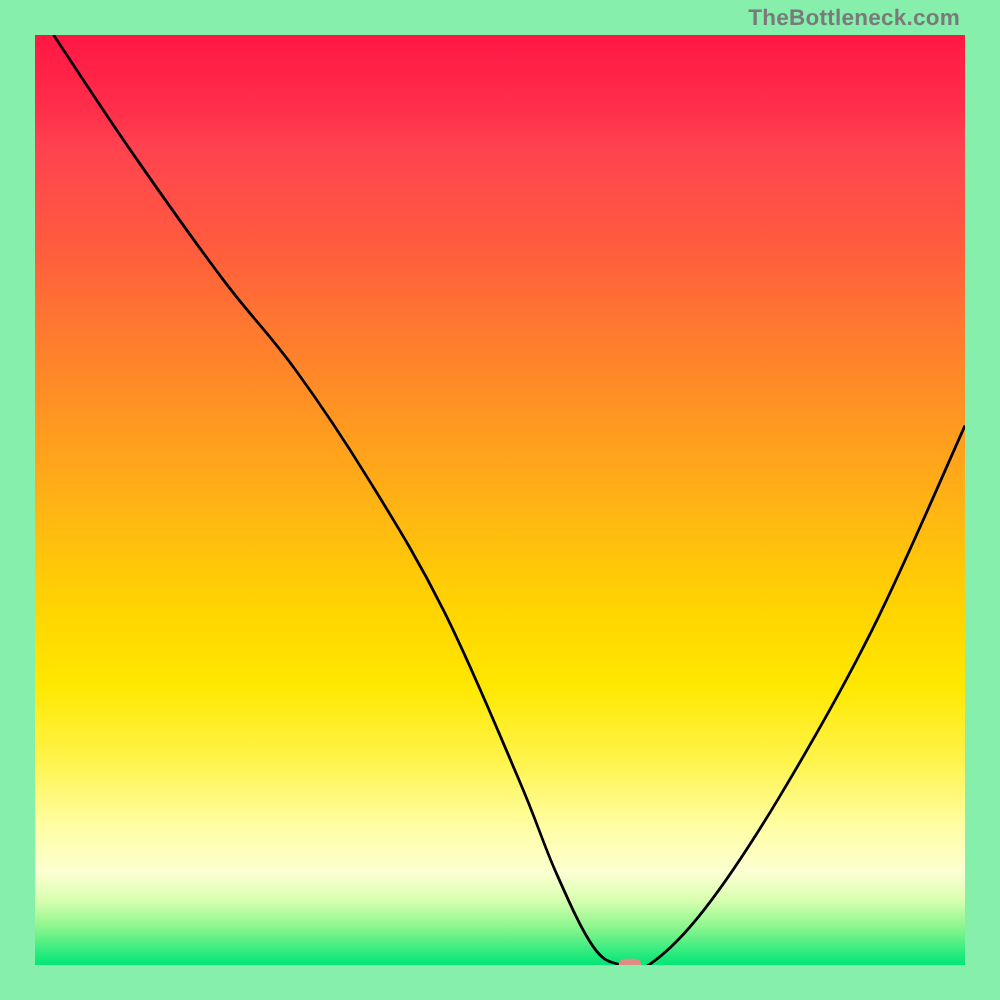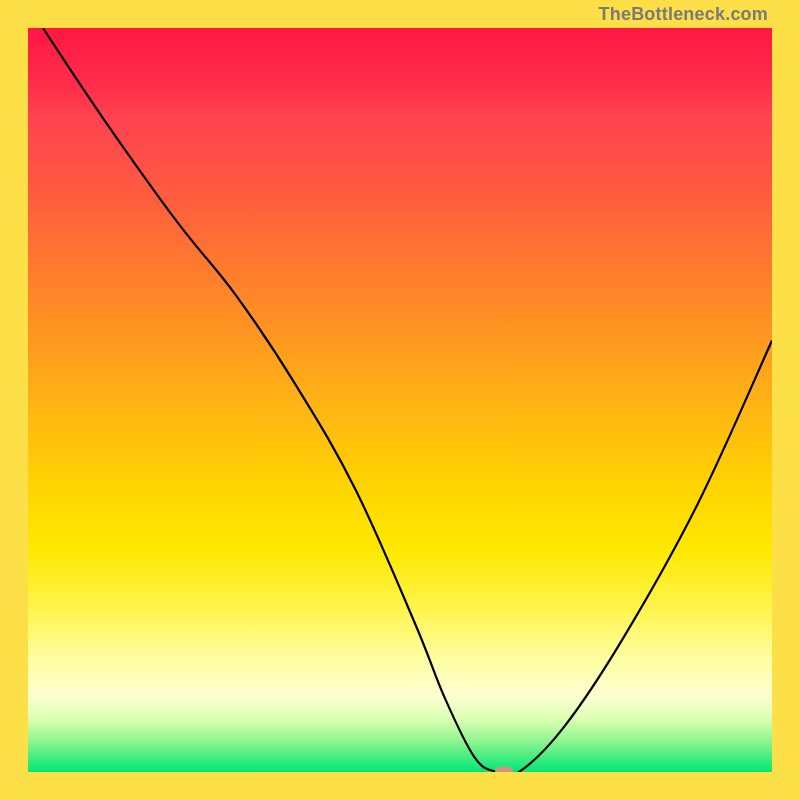--- a/index.html
+++ b/index.html
@@ -10,21 +10,21 @@
     background: #000;
     position: relative;
     font-family: Arial, sans-serif;
   }
   .frame {
     position: absolute;
     top: 0;
     left: 0;
     width: 800px;
     height: 800px;
-    background: #fde047;
+    background: #86efac;
   }
   .plot-area {
     position: absolute;
     top: 28px;
     left: 28px;
     width: 744px;
     height: 744px;
     overflow: hidden;
   }
   .gradient {

